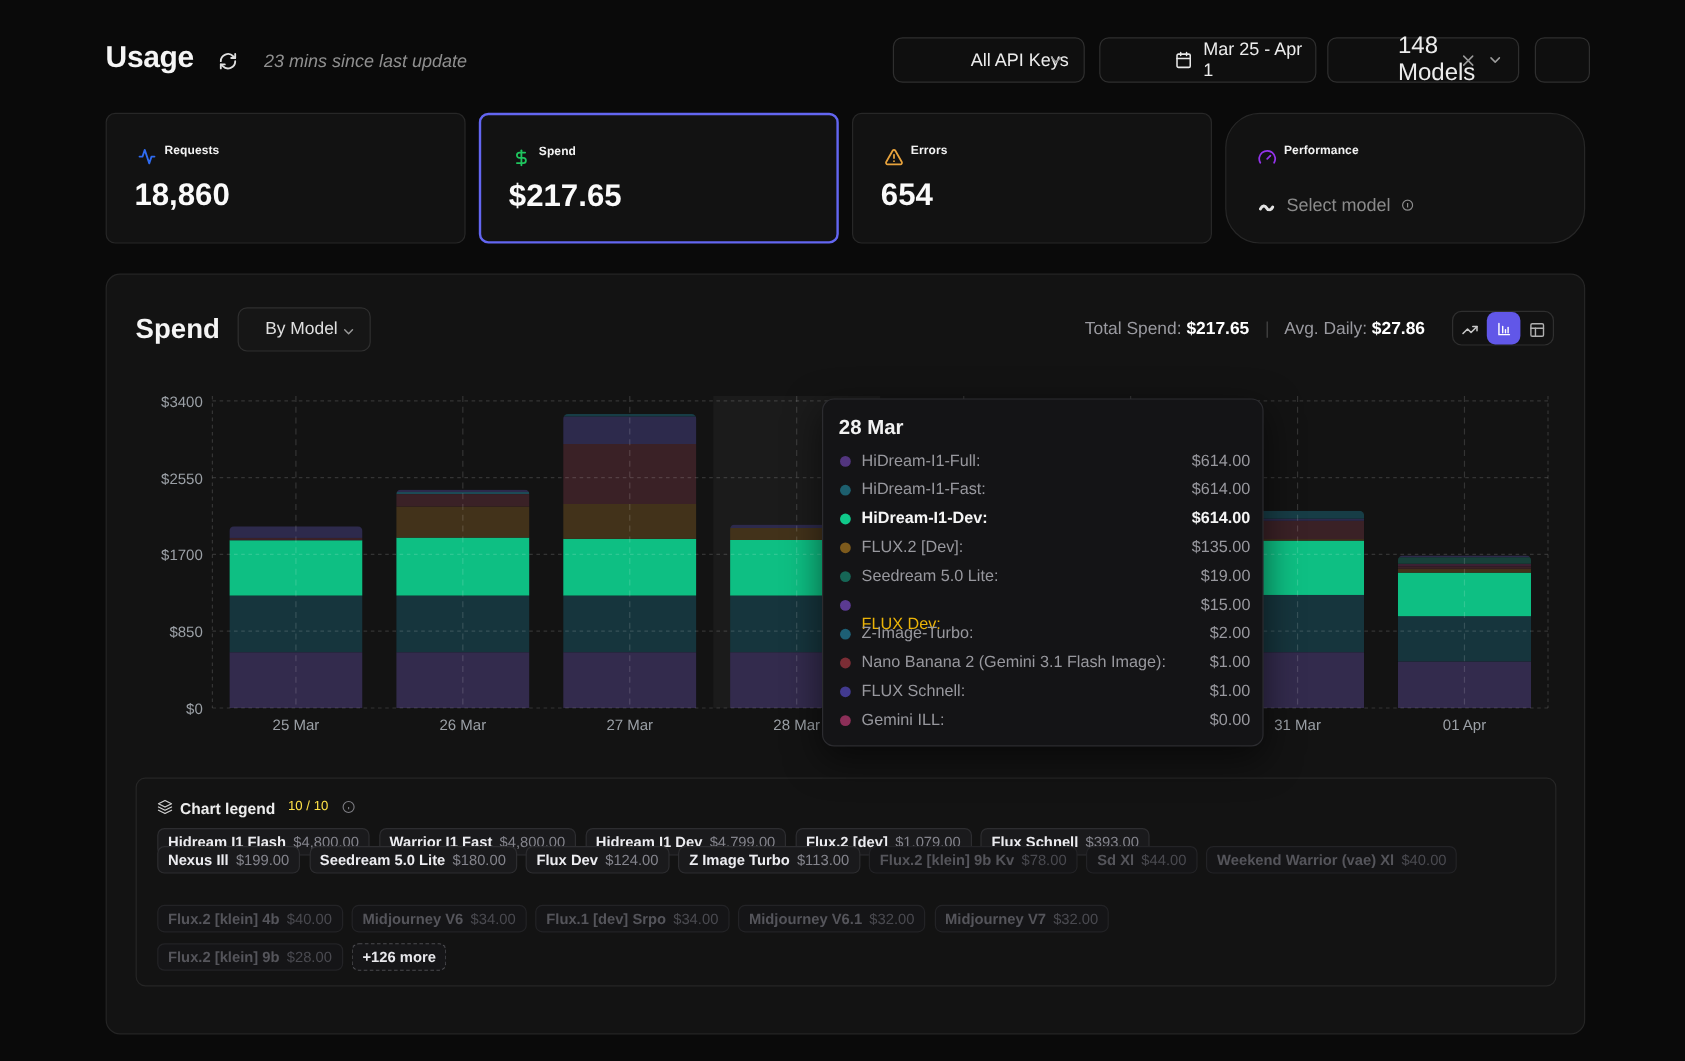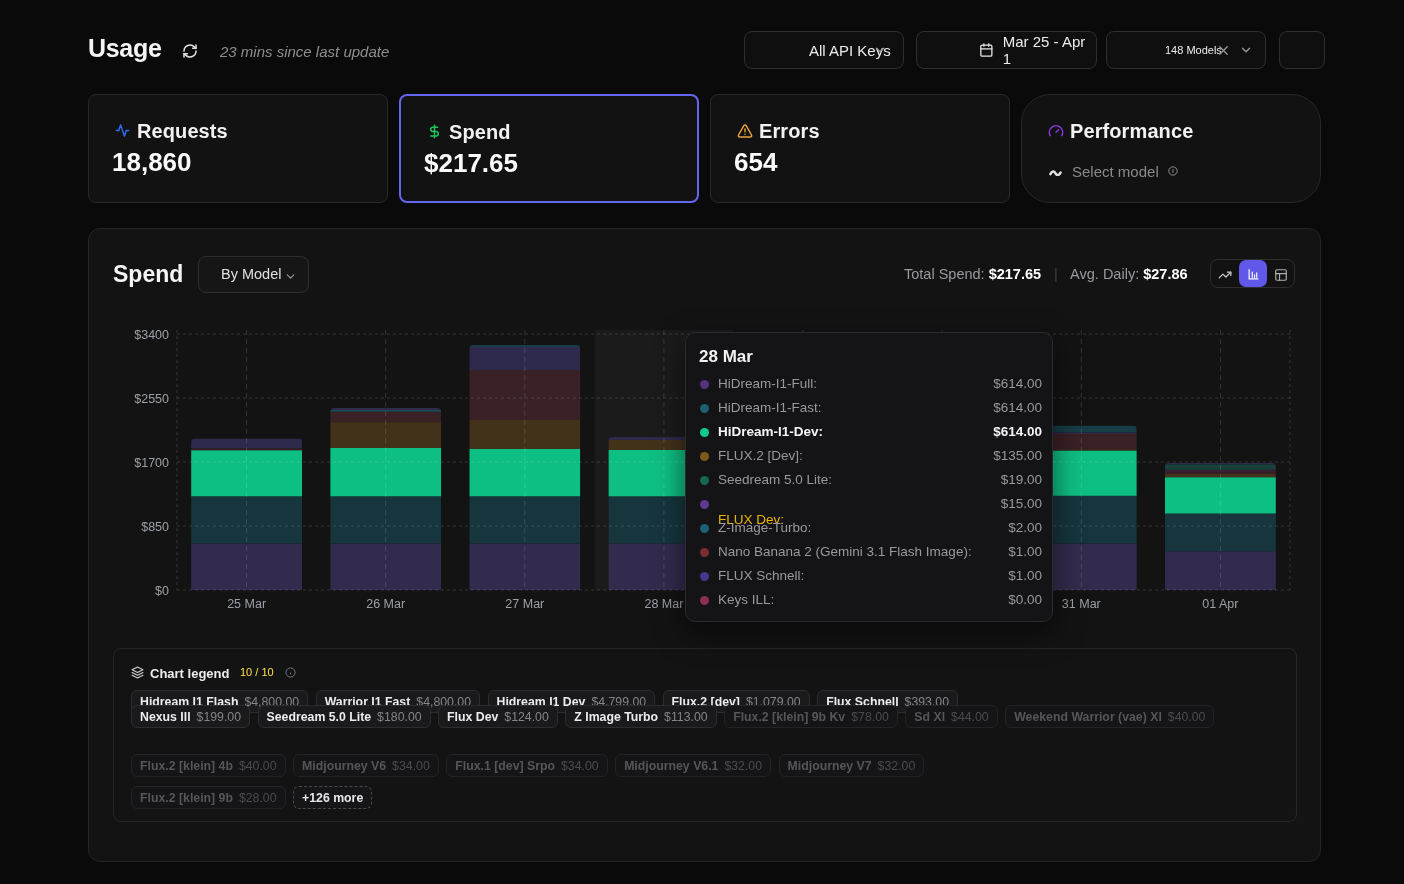--- a/index.html
+++ b/index.html
@@ -1,21 +1,21 @@
 <!DOCTYPE html>
 <html><head>
 <meta charset="utf-8">
 <style>
   * { margin:0; padding:0; box-sizing:border-box; }
   html,body { width:1404px; height:884px; background:#0a0a0a; font-family:"Liberation Sans",sans-serif; overflow:hidden; position:relative; }
   .abs { position:absolute; }
   svg { display:block; }
   .ctl { position:absolute; top:31px; height:38px; border:1px solid #2f2f2f; border-radius:8px; background:#0f0f0f; display:flex; align-items:center;padding-left:44px; }
   .card { position:absolute; top:94px; width:300px; height:109px; background:#121212; border:1px solid #272727; border-radius:8px; }
-  .card .ttl { position:absolute; left:48px; top:25px; font-size:20px; font-weight:700; color:#f2f2f2; letter-spacing:0.1px; }
+  .card .ttl { position:absolute; left:48px; top:25px; font-size:10px; font-weight:700; color:#f2f2f2; letter-spacing:0.1px; }
   .card .num { position:absolute; left:23px; top:52px; font-size:26px; font-weight:700; color:#fafafa; }
   .card .cic { position:absolute; left:26px; top:28px; }
   .pill { display:inline-flex; align-items:center; height:23px; padding:0 8px; border-radius:6px; background:#1a1a1c; border:1px solid #2d2d30; font-size:12.3px; white-space:nowrap; }
   .pill .n { color:#ececf0; font-weight:700; }
   .pill .v { color:#84848c; margin-left:6px; }
   .pill.dim { background:#151517; border-color:#232326; }
   .pill.dim .n { color:#55555b; font-weight:700; }
   .pill.dim .v { color:#4a4a50; }
   .prow { position:absolute; left:131px; display:flex; gap:7.5px; }
   .pill.more { border:1px dashed #4a4a4e; background:#161618; }
@@ -42,21 +42,21 @@
 <div class="ctl" style="left:916px; width:181px;">
   <svg style="margin-left:18px;" width="15" height="16" viewBox="0 0 24 24" fill="none" stroke="#e8e8e8" stroke-width="2.1" stroke-linecap="round" stroke-linejoin="round">
       <rect x="3" y="4" width="18" height="18" rx="2"></rect>
       <line x1="16" y1="2" x2="16" y2="6"></line>
       <line x1="8" y1="2" x2="8" y2="6"></line>
       <line x1="3" y1="10" x2="21" y2="10"></line>
     </svg>
   <span style="margin-left:9px; font-size:15px; color:#ececec;">Mar 25 - Apr 1</span>
 </div>
 <div class="ctl" style="left:1106px; width:160px;">
-  <span style="margin-left:14px; font-size:11px; color:#ececec;">148 Models</span>
+  <span style="margin-left:14px; font-size:20px; color:#ececec;">148 Models</span>
   <svg style="position:absolute; right:34px;" width="15" height="15" viewBox="0 0 24 24" fill="none" stroke="#9a9a9a" stroke-width="2" stroke-linecap="round">
       <line x1="18" y1="6" x2="6" y2="18"></line>
       <line x1="6" y1="6" x2="18" y2="18"></line>
     </svg>
   <svg style="position:absolute; right:12px;" width="14" height="14" viewBox="0 0 24 24" fill="none" stroke="#9a9a9a" stroke-width="2.2" stroke-linecap="round" stroke-linejoin="round">
       <polyline points="6 9 12 15 18 9"></polyline>
     </svg>
 </div>
 <div class="ctl" style="left:1279px; width:42px; justify-content:center;">
   <svg width="18" height="18" viewBox="0 0 24 24" fill="none" stroke="#e8e8e8" stroke-width="2.1" stroke-linecap="round" stroke-linejoin="round">
@@ -299,21 +299,21 @@
         <span style="position:absolute; left:32px; top:4px; color:#98989e; font-weight:400;">Nano Banana 2 (Gemini 3.1 Flash Image):</span>
         <span style="position:absolute; right:10px; top:4px; color:#98989e; font-weight:400;">$1.00</span>
       </div>
       <div style="position: absolute; left: 0px; top: 231px; width: 100%; height: 24px; font-size: 13.5px;">
         <span style="position:absolute; left:14px; top:7.5px; width:9px; height:9px; border-radius:50%; background:#423a8f;"></span>
         <span style="position:absolute; left:32px; top:4px; color:#98989e; font-weight:400;">FLUX Schnell:</span>
         <span style="position:absolute; right:10px; top:4px; color:#98989e; font-weight:400;">$1.00</span>
       </div>
       <div style="position: absolute; left: 0px; top: 255px; width: 100%; height: 24px; font-size: 13.5px;">
         <span style="position:absolute; left:14px; top:7.5px; width:9px; height:9px; border-radius:50%; background:#8c2f58;"></span>
-        <span style="position:absolute; left:32px; top:4px; color:#98989e; font-weight:400;">Keys ILL:</span>
+        <span style="position:absolute; left:32px; top:4px; color:#98989e; font-weight:400;">Gemini ILL:</span>
         <span style="position:absolute; right:10px; top:4px; color:#98989e; font-weight:400;">$0.00</span>
       </div>
     </div>
 </div>
 
 <div class="abs" style="left:113px; top:648px; width:1184px; height:174px; border:1px solid #262626; border-radius:8px;"></div>
 <svg class="abs" style="left:131px; top:666px;" width="13" height="13" viewBox="0 0 24 24" fill="none" stroke="#cfcfcf" stroke-width="2.1" stroke-linecap="round" stroke-linejoin="round">
     <path d="m12 2 10 5-10 5L2 7Z"></path>
     <path d="m2 12 10 5 10-5"></path>
     <path d="m2 17 10 5 10-5"></path>

